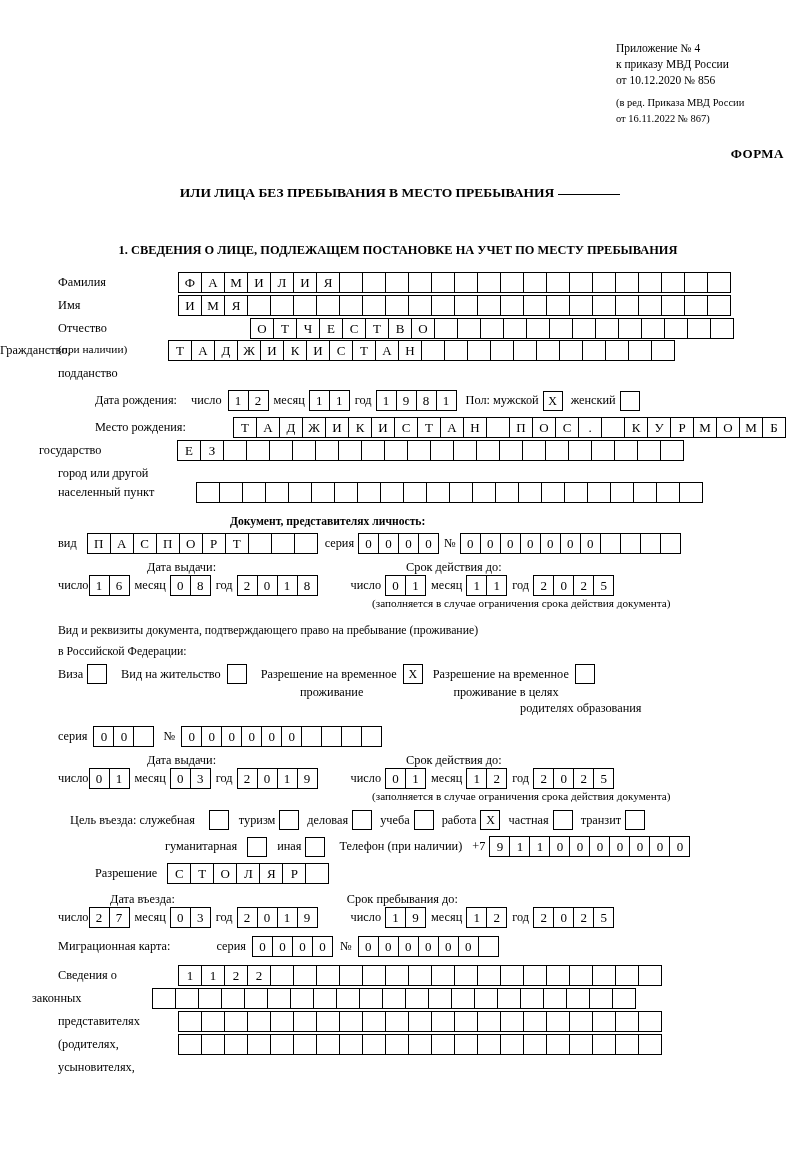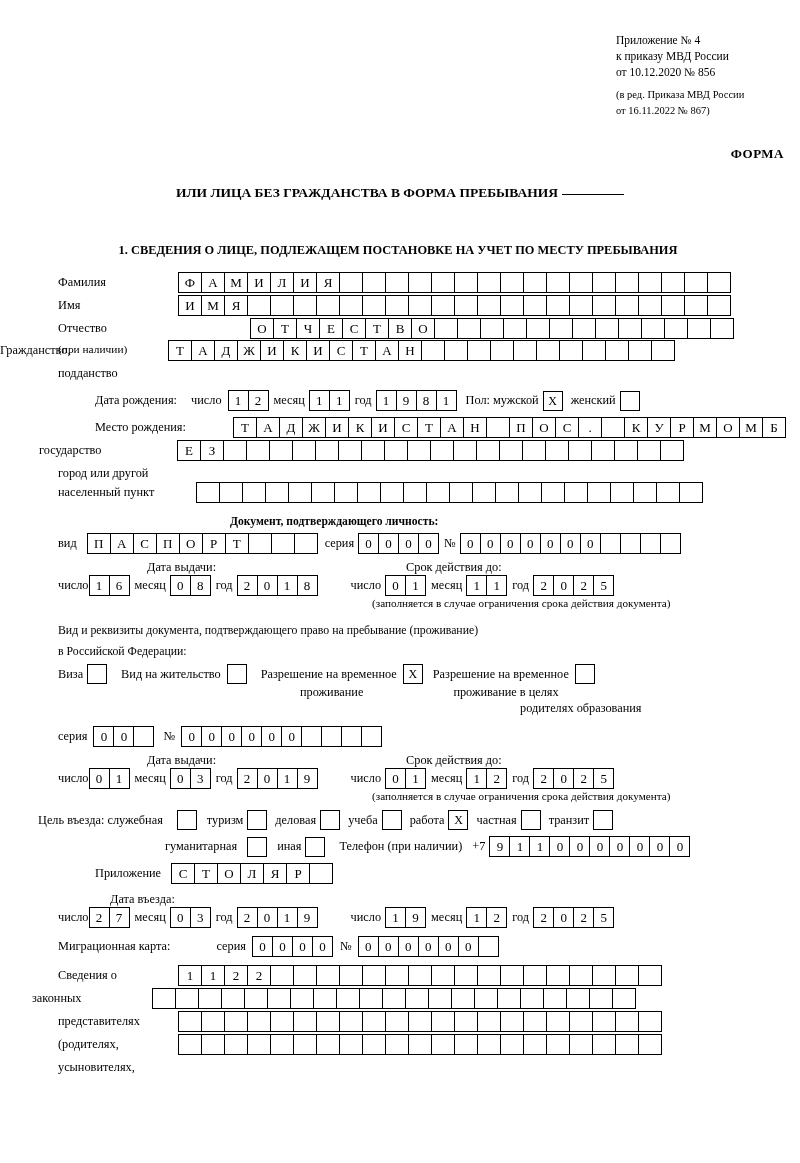--- a/index.html
+++ b/index.html
@@ -1,19 +1,19 @@
 <!DOCTYPE html>
 <html><head>
 <meta charset="utf-8">
 <style>
   html,body{margin:0;padding:0;background:#fff;}
   body{width:800px;min-height:1163px;font-family:"Liberation Serif",serif;color:#000;-webkit-font-smoothing:none;}
   .page{position:relative;width:800px;min-height:1163px;padding:0;box-sizing:border-box;}
 
-  .hdr{position:absolute;left:616px;top:32px;font-size:11.5px;line-height:16px;}
+  .hdr{position:absolute;left:616px;top:40px;font-size:11.5px;line-height:16px;}
   .hdr .small{font-size:10.5px;}
   .hdr .gap{height:7px;}
   .forma{position:absolute;right:16px;top:146px;font-weight:bold;font-size:13px;letter-spacing:.5px;}
 
   .title{position:absolute;left:0;right:0;top:183px;text-align:center;font-weight:bold;font-size:13.5px;line-height:19px;}
   .title .ul{display:inline-block;border-bottom:1px solid #000;width:62px;vertical-align:2px;margin-left:4px;}
   .section1{position:absolute;left:0;right:4px;top:243px;text-align:center;font-weight:bold;font-size:12.4px;}
 
   .body{position:absolute;left:0;top:272px;width:800px;}
   .row{display:flex;align-items:flex-start;margin:0;padding:0;}
@@ -52,21 +52,21 @@
     <div>Приложение № 4</div>
     <div>к приказу МВД России</div>
     <div>от 10.12.2020 № 856</div>
     <div class="gap"></div>
     <div class="small">(в ред. Приказа МВД России</div>
     <div class="small">от 16.11.2022 № 867)</div>
   </div>
   <div class="forma">ФОРМА</div>
 
   <div class="title">
-    <div><span>ИЛИ ЛИЦА БЕЗ ГРАЖДАНСТВА В ФОРМА ПРЕБЫВАНИЯ</span><span class="ul"></span></div>
+    <div><span>ИЛИ ЛИЦА БЕЗ ПРЕБЫВАНИЯ В МЕСТО ПРЕБЫВАНИЯ</span><span class="ul"></span></div>
   </div>
 
   <div class="section1">1. СВЕДЕНИЯ О ЛИЦЕ, ПОДЛЕЖАЩЕМ ПОСТАНОВКЕ НА УЧЕТ ПО МЕСТУ ПРЕБЫВАНИЯ</div>
 
   <div class="body">
 
     <div class="row" style="padding-left:58px;">
       <div class="lab60">Фамилия</div>
       <div class="cells" id="cells-surname">
           <span class="c">Ф</span>
@@ -295,21 +295,21 @@
           <span class="c"></span>
           <span class="c"></span>
           <span class="c"></span>
           <span class="c"></span>
           <span class="c"></span>
           <span class="c"></span>
         </div>
     </div>
 
     <div class="row mt8" style="padding-left:230px;">
-      <div class="lbl bold" style="font-size:11.6px;">Документ, подтверждающего личность:</div>
+      <div class="lbl bold" style="font-size:11.6px;">Документ, представителях личность:</div>
     </div>
     <div class="row r" style="padding-left:58px;margin-top:0px;">
       <span class="t">вид</span>
       <span class="cells ml10" id="cells-doc-kind">
           <span class="c">П</span>
           <span class="c">А</span>
           <span class="c">С</span>
           <span class="c">П</span>
           <span class="c">О</span>
           <span class="c">Р</span>
@@ -469,21 +469,21 @@
           <span class="c n">2</span>
           <span class="c n">0</span>
           <span class="c n">2</span>
           <span class="c n">5</span>
         </span>
     </div>
     <div class="row" style="padding-left:372px;margin-top:1px;">
       <div class="note">(заполняется в случае ограничения срока действия документа)</div>
     </div>
 
-    <div class="row r mt8" style="padding-left:38px;">
+    <div class="row r mt8" style="padding-left:70px;">
       <span class="t">Цель въезда: служебная</span>
       <span class="box ml14" id="box-purpose-official"></span>
       <span class="t ml10">туризм</span>
       <span class="box ml4" id="box-purpose-tourism"></span>
       <span class="t ml8">деловая</span>
       <span class="box ml4" id="box-purpose-business"></span>
       <span class="t ml8">учеба</span>
       <span class="box ml4" id="box-purpose-study"></span>
       <span class="t ml8">работа</span>
       <span class="box ml4" id="box-purpose-work">Х</span>
@@ -508,34 +508,35 @@
           <span class="c n">0</span>
           <span class="c n">0</span>
           <span class="c n">0</span>
           <span class="c n">0</span>
           <span class="c n">0</span>
           <span class="c n">0</span>
         </span>
     </div>
 
     <div class="row r mt6" style="padding-left:58px;">
-      <span class="t">Приложение</span>
+      <span class="t">Разрешение</span>
       <span class="cells ml10" id="cells-profession">
           <span class="c">С</span>
           <span class="c">Т</span>
           <span class="c">О</span>
           <span class="c">Л</span>
           <span class="c">Я</span>
           <span class="c">Р</span>
           <span class="c"></span>
         </span>
     </div>
 
     <div class="row mt8">
       <div style="padding-left:110px;" class="t">Дата въезда:</div>
+      <div style="padding-left:172px;" class="t">Срок пребывания до:</div>
     </div>
     <div class="row r" style="padding-left:58px;">
       <span class="t">число</span>
       <span class="cells" id="cells-entry-day">
           <span class="c n">2</span>
           <span class="c n">7</span>
         </span>
       <span class="t ml6">месяц</span>
       <span class="cells ml4" id="cells-entry-month">
           <span class="c n">0</span>

